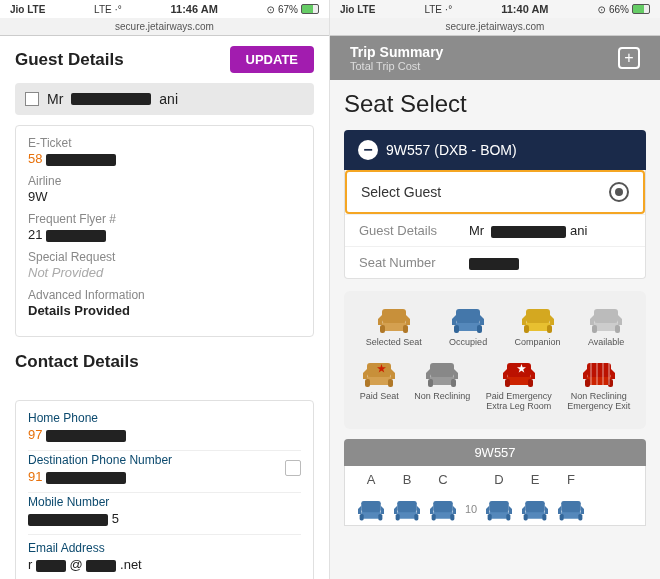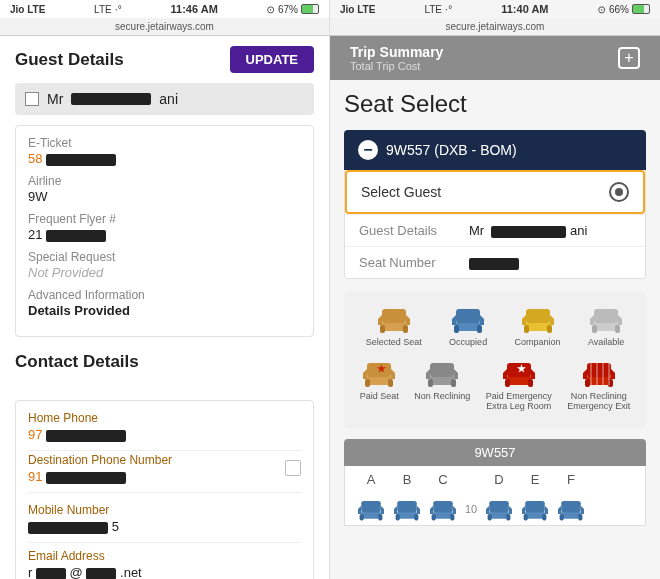--- a/index.html
+++ b/index.html
@@ -56,21 +56,21 @@
       align-items: center;
       justify-content: space-between;
       margin-bottom: 10px;
     }
     .guest-title {
       font-size: 17px;
       font-weight: 600;
       color: #222;
     }
     .update-btn {
-      background: #4c1d95;
+      background: #a21caf;
       color: #fff;
       border: none;
       border-radius: 4px;
       padding: 6px 16px;
       font-size: 13px;
       font-weight: 600;
       cursor: pointer;
     }
 
     .guest-name-row {
@@ -136,21 +136,21 @@
       border: 1px solid #e0e0e0;
       border-radius: 4px;
       padding: 10px 12px;
     }
     .contact-row {
       margin-bottom: 8px;
       position: relative;
     }
     .contact-label {
       font-size: 12px;
-      color: #a16207;
+      color: #0c4a6e;
       margin-bottom: 2px;
     }
     .contact-value {
       font-size: 13px;
       color: #222;
     }
     .contact-value.orange { color: #e8720c; }
     .contact-checkbox {
       position: absolute;
       right: 0;
@@ -477,21 +477,21 @@
         </div>
       </div>
       <div class="contact-row" style="border-top:1px solid #eee; padding-top:2px; margin-top:2px;">
         <div class="contact-label">Destination Phone Number</div>
         <div class="contact-value orange">
           <span>91</span>
           <span class="redacted" style="width:80px;"></span>
         </div>
         <div class="contact-checkbox"></div>
       </div>
-      <div class="contact-row" style="border-top:1px solid #eee; padding-top:10px; margin-top:2px;">
+      <div class="contact-row" style="border-top:1px solid #eee; padding-top:2px; margin-top:2px;">
         <div class="contact-label">Mobile Number</div>
         <div class="contact-value">
           <span class="redacted" style="width:80px;"></span>
           <span>5</span>
         </div>
       </div>
       <div class="contact-row" style="border-top:1px solid #eee; padding-top:6px; margin-top:2px;">
         <div class="contact-label">Email Address</div>
         <div class="contact-value">
           <span>r</span>

